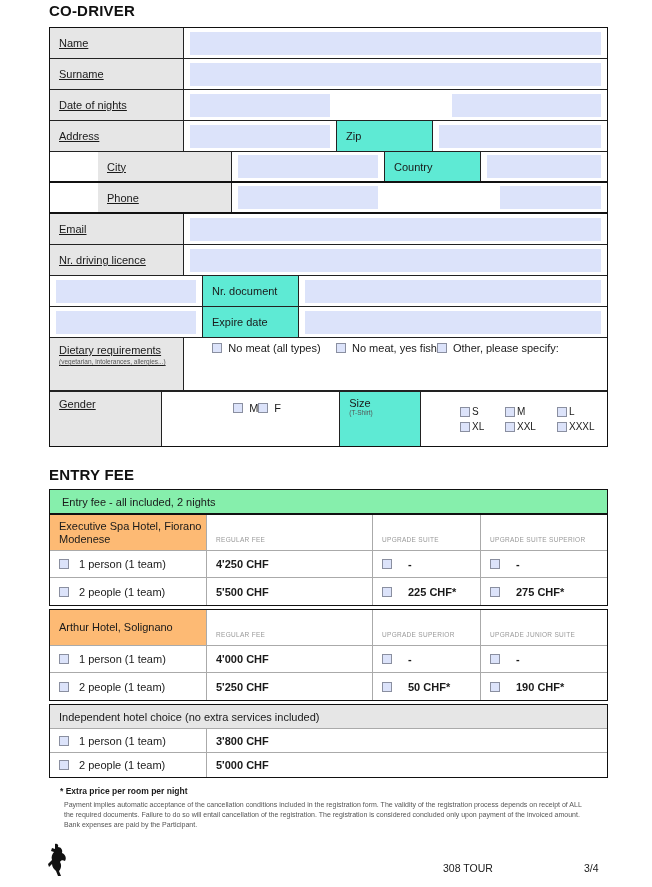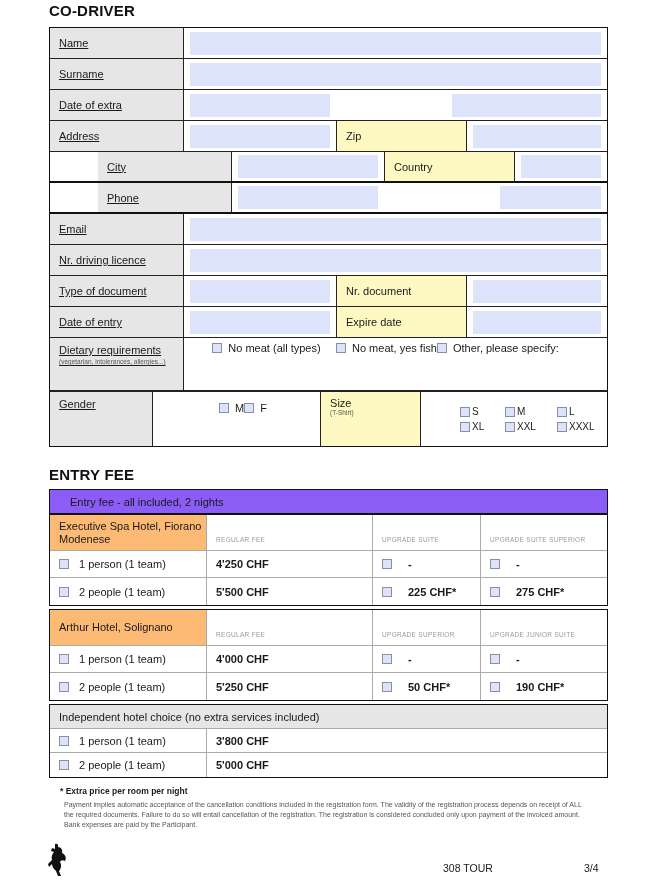--- a/index.html
+++ b/index.html
@@ -7,40 +7,40 @@
   body { font-family: "Liberation Sans", "DejaVu Sans", sans-serif; color: #1a1a1a; position: relative; }
 
   .h1 { position: absolute; left: 49px; font-weight: bold; font-size: 15px; letter-spacing: 0.2px; color: #111; }
 
   
   .form { position: absolute; left: 49px; top: 27px; width: 559px; border: 1.5px solid #111; }
   .row { display: flex; border-bottom: 1px solid #222; height: 31px; }
   .row.thick { border-bottom: 2.5px solid #111; padding-left: 48px; }
   .row:last-child { border-bottom: none; }
   .lbl { background: #e6e6e6; width: 134px; border-right: 1px solid #222; font-size: 11px; padding-left: 9px; display: flex; align-items: center; text-decoration: underline; }
-  .mid-lbl { background: #fef9c3; width: 131px; border-left: 1px solid #222; border-right: 1px solid #222; font-size: 11px; padding-left: 9px; display: flex; align-items: center; }
+  .mid-lbl { background: #5eead4; width: 97px; border-left: 1px solid #222; border-right: 1px solid #222; font-size: 11px; padding-left: 9px; display: flex; align-items: center; }
   .cell { flex: 1; display: flex; align-items: center; padding: 0 6px; }
   .cell.w152 { flex: 0 0 152px; }
   .fill { background: #dce3fa; height: 23px; width: 100%; }
   .gap { flex: 0 0 110px; }
 
   .row.tall { height: 53px; }
   .row.tall2 { height: 55px; gap: 25px; }
   .lbl.top { align-items: flex-start; padding-top: 6px; flex-direction: column; }
   .small { font-size: 6.5px; color: #555; line-height: 7px; }
 
   .chk { display: inline-block; width: 10px; height: 10px; background: #dce3fa; border: 1px solid #8a8fa0; vertical-align: middle; margin-right: 6px; }
   .opt { font-size: 11px; display: flex; align-items: center; height: 19px; }
   .optcol { display: flex; flex-direction: row; justify-content: center; padding-left: 13px; }
   .sz { display: grid; grid-template-columns: 45px 52px 50px; row-gap: 4px; padding-left: 14px; align-content: center; font-size: 10px; }
   .sz .chk { margin-right: 2px; }
 
   
   .fee { position: absolute; left: 49px; width: 559px; border: 1.5px solid #111; }
-  .fee-head { background: #8b5cf6; height: 25px; font-size: 11px; display: flex; align-items: center; padding-left: 20px; border-bottom: 2.5px solid #111; }
+  .fee-head { background: #86efac; height: 25px; font-size: 11px; display: flex; align-items: center; padding-left: 12px; border-bottom: 2.5px solid #111; }
   .frow { display: flex; height: 27px; border-bottom: 1px solid #aaa; font-size: 11px; }
   .frow:last-child { border-bottom: none; }
   .frow.hdr { height: 36px; border-bottom: 1px solid #aaa; }
   .fc1 { width: 157px; display: flex; align-items: center; padding-left: 9px; border-right: 1px solid #aaa; }
   .fc1.hotel { background: #fdba74; line-height: 13px; }
   .fc2 { width: 166px; display: flex; align-items: center; padding-left: 9px; border-right: 1px solid #aaa; font-weight: bold; }
   .fc3 { width: 108px; display: flex; align-items: center; padding-left: 9px; border-right: 1px solid #aaa; font-weight: bold; }
   .fc4 { flex: 1; display: flex; align-items: center; padding-left: 9px; font-weight: bold; }
   .colhdr { font-size: 6.5px; color: #999; font-weight: normal; letter-spacing: 0.3px; line-height: 8px; align-items: flex-end; padding-bottom: 6px; }
   .fc3 .chk, .fc4 .chk { margin-right: 16px; }
@@ -69,21 +69,21 @@
         <div class="fill"></div>
       </div>
   </div>
   <div class="row">
     <div class="lbl">Surname</div>
     <div class="cell">
         <div class="fill"></div>
       </div>
   </div>
   <div class="row">
-    <div class="lbl">Date of extra</div>
+    <div class="lbl">Date of nights</div>
     <div class="cell w152">
         <div class="fill"></div>
       </div>
     <div class="gap"></div>
     <div class="cell">
         <div class="fill"></div>
       </div>
   </div>
   <div class="row">
     <div class="lbl">Address</div>
@@ -121,31 +121,29 @@
         <div class="fill"></div>
       </div>
   </div>
   <div class="row">
     <div class="lbl">Nr. driving licence</div>
     <div class="cell">
         <div class="fill"></div>
       </div>
   </div>
   <div class="row">
-    <div class="lbl">Type of document</div>
     <div class="cell w152">
         <div class="fill"></div>
       </div>
     <div class="mid-lbl">Nr. document</div>
     <div class="cell">
         <div class="fill"></div>
       </div>
   </div>
   <div class="row">
-    <div class="lbl">Date of entry</div>
     <div class="cell w152">
         <div class="fill"></div>
       </div>
     <div class="mid-lbl">Expire date</div>
     <div class="cell">
         <div class="fill"></div>
       </div>
   </div>
   <div class="row tall">
     <div class="lbl top" style="align-items:flex-start;">

